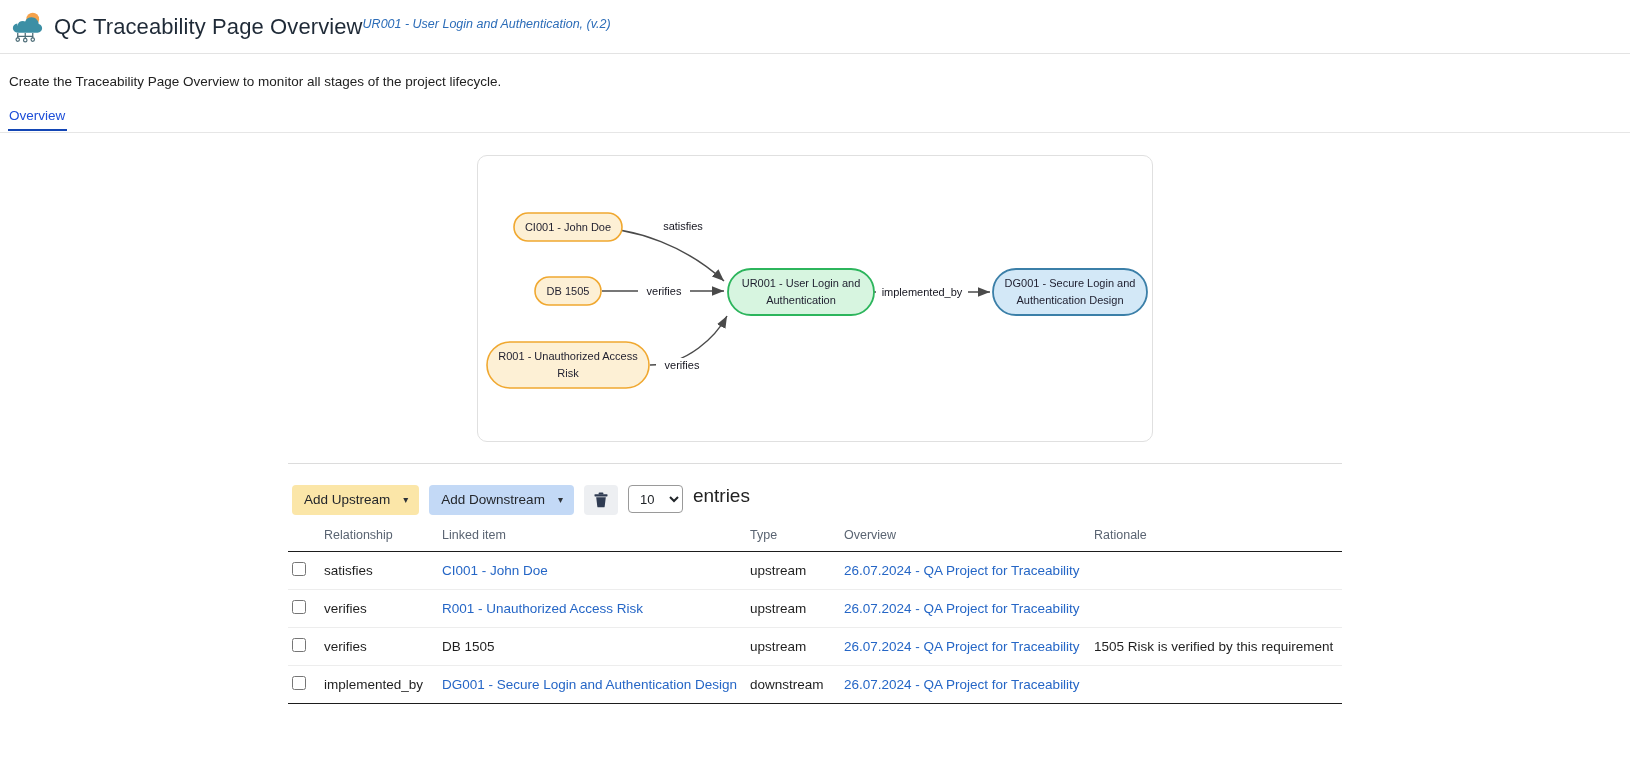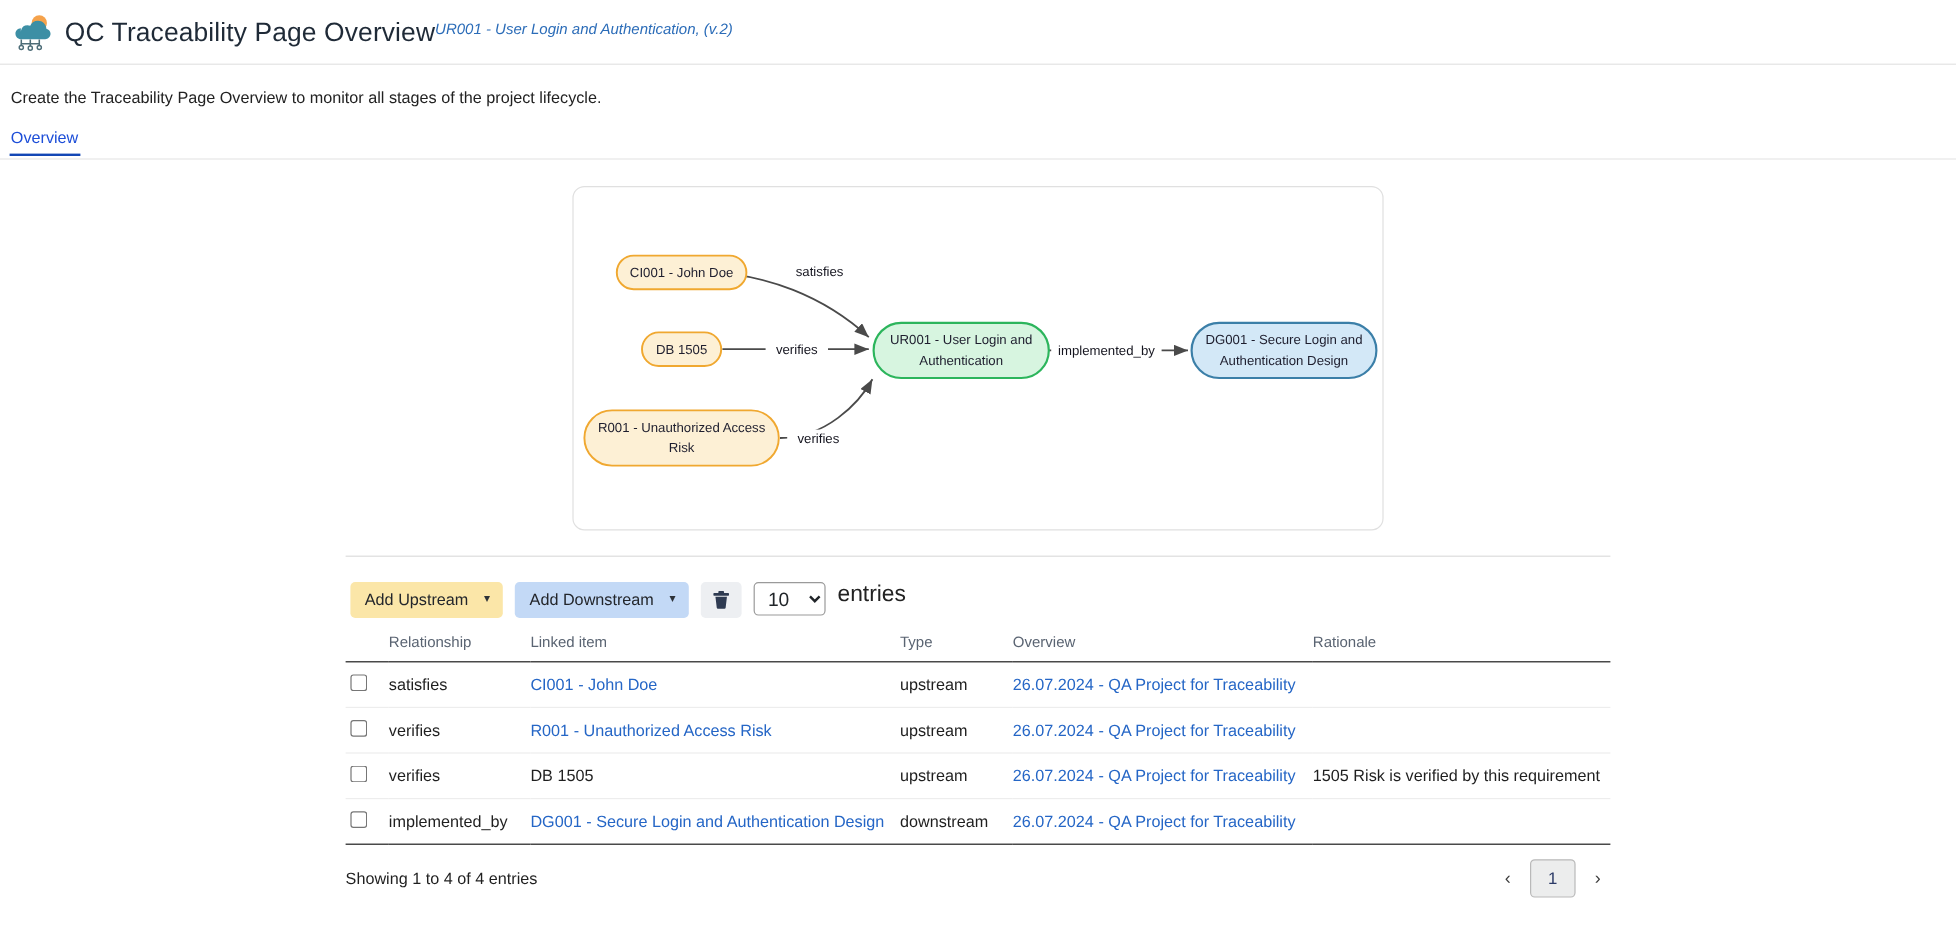--- a/index.html
+++ b/index.html
@@ -134,21 +134,21 @@
     border: none;
     border-radius: 4px;
     width: 34px; height: 30px;
     display: inline-flex;
     align-items: center;
     justify-content: center;
     cursor: pointer;
   }
   .entries-select {
     font-family: "Liberation Sans", sans-serif;
-    font-size: 16px;
+    font-size: 13px;
     color: #212529;
     padding: 5px 4px 5px 7px;
     border: 1px solid #9a9a9a;
     border-radius: 4px;
     background: #fff;
     height: 28px;
     cursor: pointer;
   }
   .entries-label { font-size: 19px; color: #222; }
 
@@ -388,21 +388,13 @@
         </td>
         <td class="col-rel">implemented_by</td>
         <td class="col-linked"><a class="lnk">DG001 - Secure Login and Authentication Design</a></td>
         <td class="col-type">downstream</td>
         <td class="col-proj"><a class="lnk">26.07.2024 - QA Project for Traceability</a></td>
         <td class="col-rat"></td>
       </tr>
     </tbody>
   </table>
 
-  <div class="table-footer">
-    <div class="showing">Showing 1 to 4 of 4 entries</div>
-    <div class="pager">
-      <button class="pg-arrow">‹</button>
-      <button class="pg-num">1</button>
-      <button class="pg-arrow">›</button>
-    </div>
-  </div>
 </div>
 
 </body></html>

